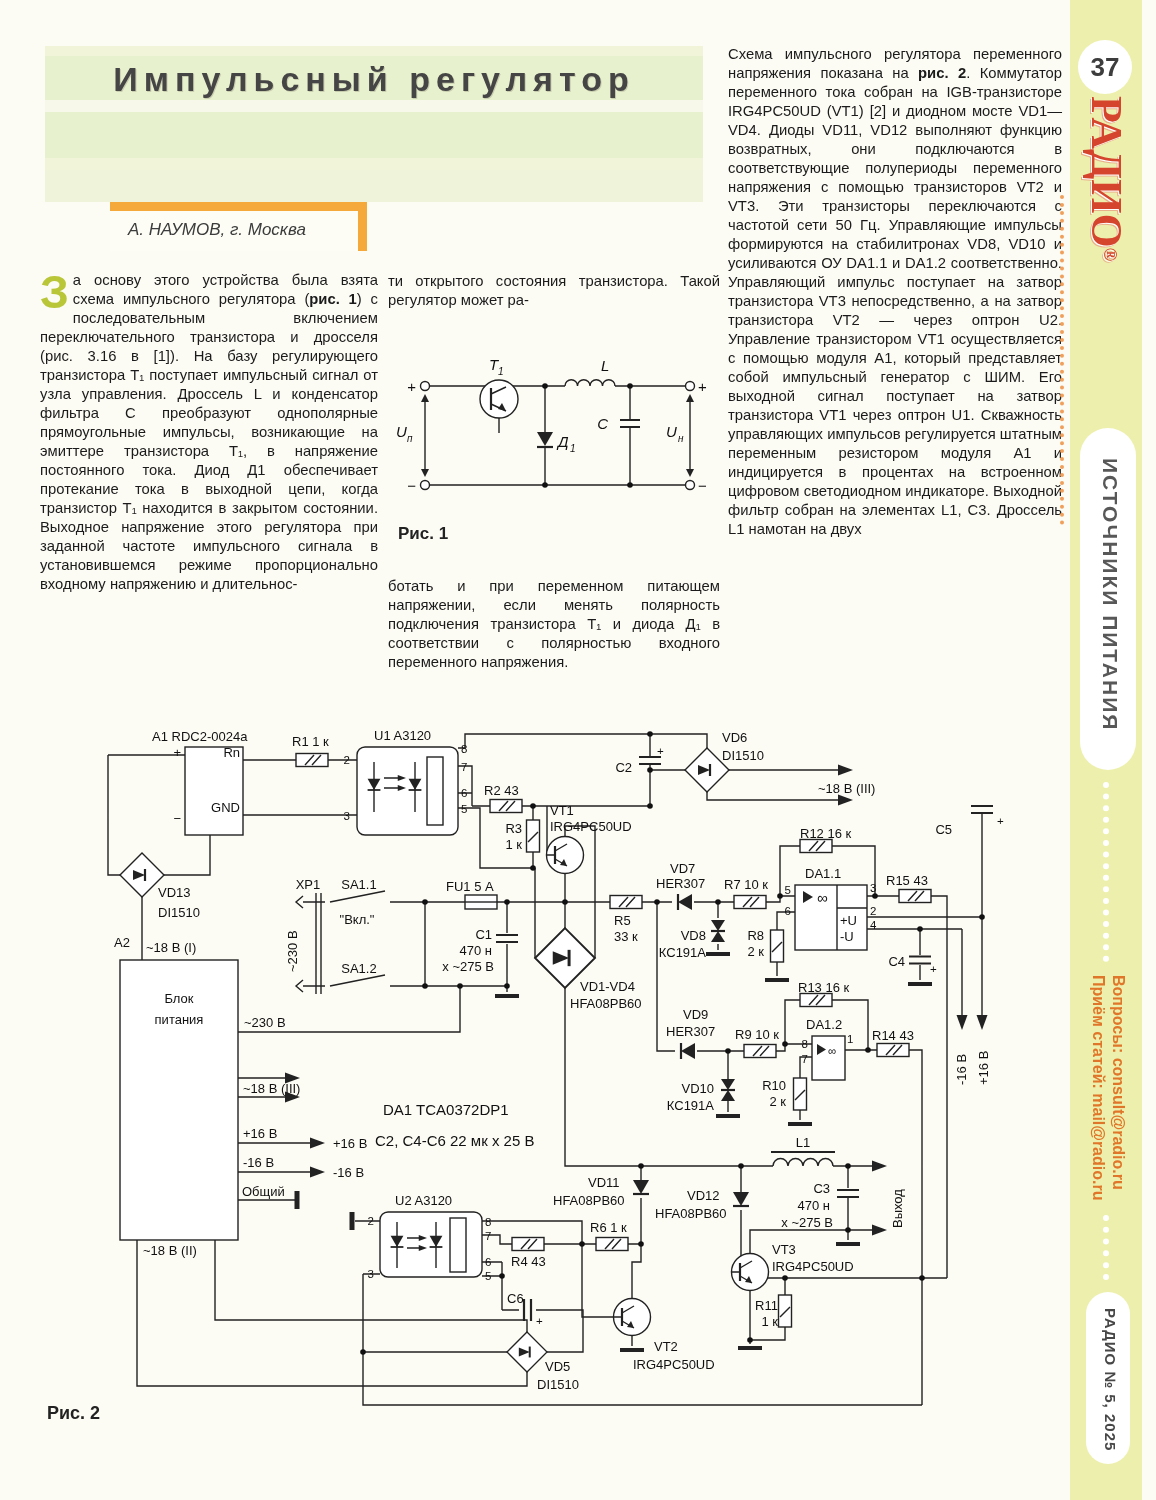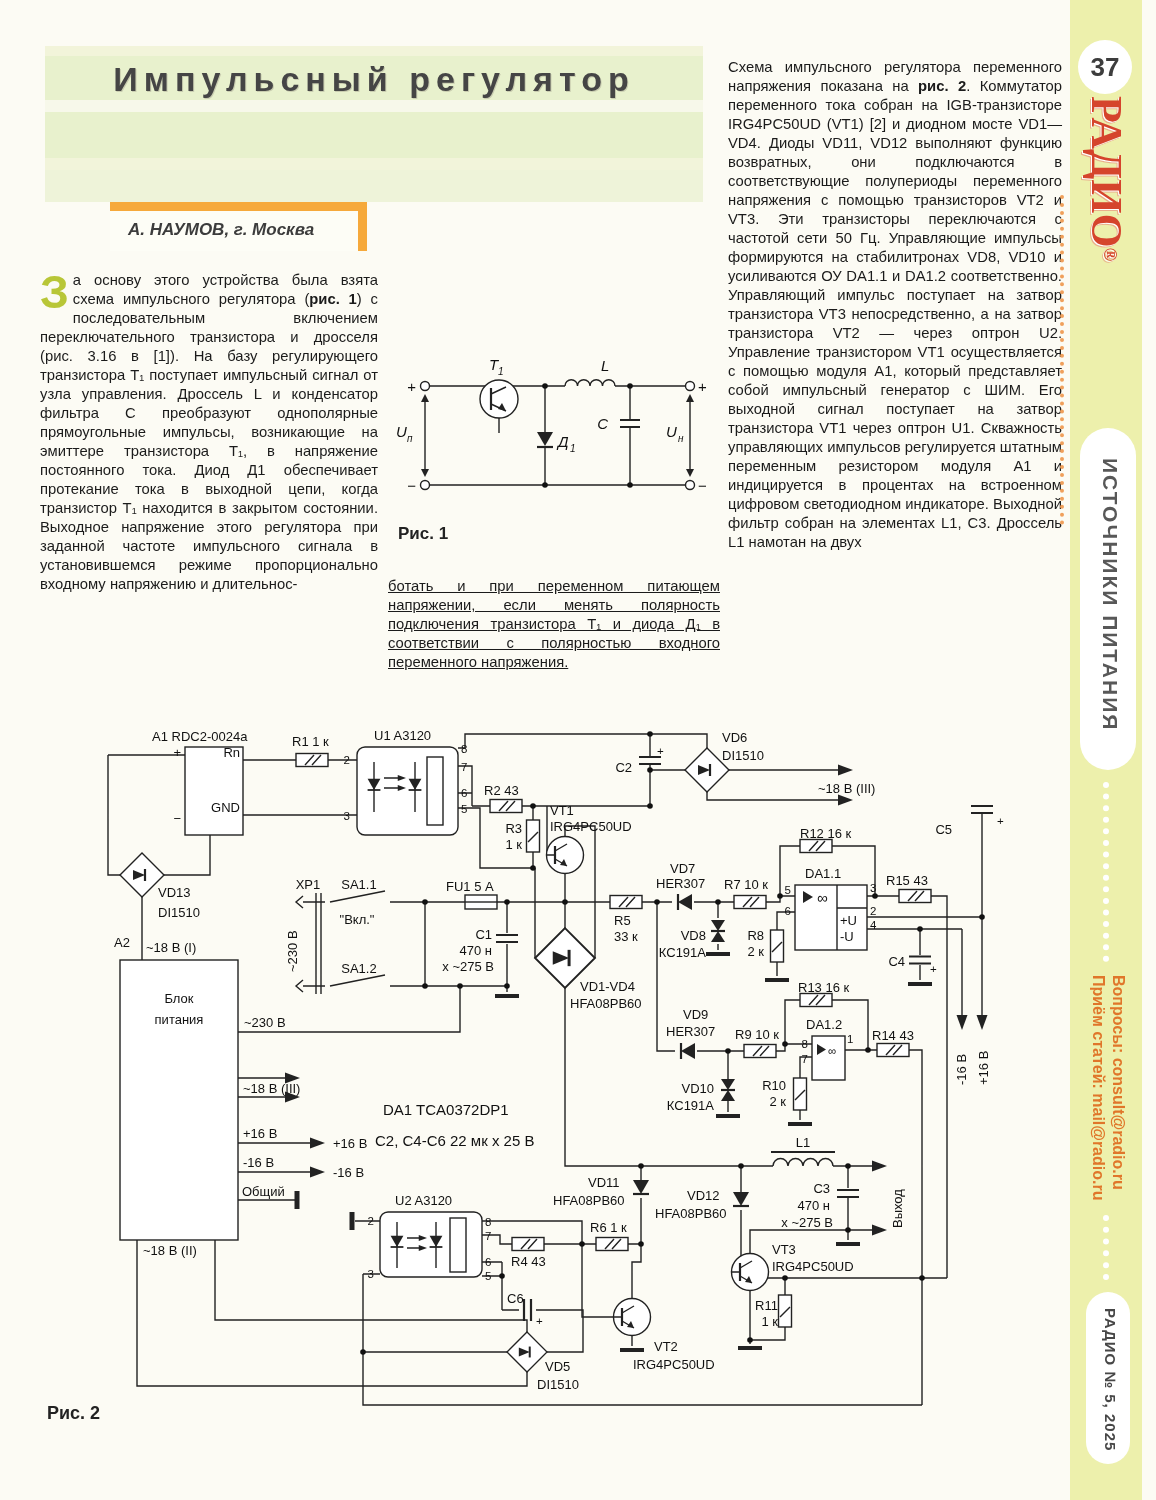--- a/index.html
+++ b/index.html
@@ -7,27 +7,27 @@
         font-family:"Liberation Sans",sans-serif;color:#1b1b1b;}
   
   .titleblock{position:absolute;left:45px;top:46px;width:658px;height:156px;
     background:linear-gradient(180deg,#f2f4da 0,#f2f4da 10px,#e8f1cd 10px,#e8f1cd 54px,
       #f7f8ea 54px,#f7f8ea 66px,#e8f1cd 66px,#e8f1cd 112px,#f2f4da 112px,#f2f4da 124px,#eef3d9 124px);}
   .titleline{width:100%;text-align:center;font-weight:bold;font-size:34px;letter-spacing:6px;color:#454545;
     text-shadow:1px 1px 0 #c9cdb0;}
   .t1{margin-top:14px}.t2{margin-top:14px}
   .authorbox{position:absolute;left:110px;top:202px;width:248px;height:40px;background:#fdfdf6;
     border-top:9px solid #f6a93b;border-right:9px solid #f6a93b;}
-  .author{font-size:17px;font-weight:bold;font-style:italic;color:#3c3c3c;padding:9px 0 0 18px;}
+  .author{font-size:17px;font-weight:normal;font-style:italic;color:#3c3c3c;padding:9px 0 0 18px;}
   
   .col{position:absolute;text-align:justify;font-size:14.8px;line-height:19px;}
   .c1{left:40px;top:271px;width:338px;}
   .c2t{left:388px;top:272px;width:332px;}
-  .c2b{left:388px;top:577px;width:332px;text-decoration:underline;}
-  .c3{left:728px;top:58px;width:334px;}
+  .c2b{left:388px;top:577px;width:332px;}
+  .c3{left:728px;top:45px;width:334px;}
   .dropcap{float:left;font-size:46px;line-height:38px;font-weight:bold;color:#b8c637;padding:2px 4px 0 0;}
   .bb{font-weight:bold;}
   .figcap{position:absolute;font-weight:bold;font-size:17px;color:#222;}
   
   .strip{position:absolute;left:1070px;top:0;width:72px;height:1500px;background:#edf0ac;}
   .pagenum{position:absolute;left:1078px;top:40px;width:54px;height:54px;border-radius:50%;background:#fff;
     text-align:center;line-height:54px;font-size:26px;font-weight:bold;color:#3d3d3d;}
   .vert{position:absolute;transform-origin:0 0;transform:rotate(90deg);white-space:nowrap;}
   .logo{font-family:"Liberation Serif",serif;font-weight:bold;font-size:44px;color:#d5442c;
     text-shadow:1px 1px 0 #fff,2px 2px 0 #e9b08c;}
@@ -58,20 +58,21 @@
 
   <div class="titleblock">
     <div class="titleline t1">Импульсный регулятор</div>
   </div>
   <div class="authorbox">
     <div class="author">А. НАУМОВ, г. Москва</div>
   </div>
 
   <div class="col c1"><span class="dropcap">З</span><span>а основу этого устройства была взята схема импульсного регулятора (</span><span class="bb">рис. 1</span><span>) с последовательным включением переключательного транзистора и дросселя (рис. 3.16 в [1]). На базу регулирующего транзистора Т₁ поступает импульсный сигнал от узла управления. Дроссель L и конденсатор фильтра С преобразуют однополярные прямоугольные импульсы, возникающие на эмиттере транзистора Т₁, в напряжение постоянного тока. Диод Д1 обеспечивает протекание тока в выходной цепи, когда транзистор Т₁ находится в закрытом состоянии. Выходное напряжение этого регулятора при заданной частоте импульсного сигнала в установившемся режиме пропорционально входному напряжению и длительнос-</span></div>
 
+  <div class="col c2t">ти открытого состояния транзистора. Такой регулятор может ра-</div>
   <div class="col c2b">ботать и при переменном питающем напряжении, если менять полярность подключения транзистора Т₁ и диода Д₁ в соответствии с полярностью входного переменного напряжения.</div>
 
   <div class="col c3"><span>Схема импульсного регулятора переменного напряжения показана на </span><span class="bb">рис. 2</span><span>. Коммутатор переменного тока собран на IGB-транзисторе IRG4PC50UD (VT1) [2] и диодном мосте VD1—VD4. Диоды VD11, VD12 выполняют функцию возвратных, они подключаются в соответствующие полупериоды переменного напряжения с помощью транзисторов VT2 и VT3. Эти транзисторы переключаются с частотой сети 50 Гц. Управляющие импульсы формируются на стабилитронах VD8, VD10 и усиливаются ОУ DA1.1 и DA1.2 соответственно. Управляющий импульс поступает на затвор транзистора VT3 непосредственно, а на затвор транзистора VT2 — через оптрон U2. Управление транзистором VT1 осуществляется с помощью модуля А1, который представляет собой импульсный генератор с ШИМ. Его выходной сигнал поступает на затвор транзистора VT1 через оптрон U1. Скважность управляющих импульсов регулируется штатным переменным резистором модуля А1 и индицируется в процентах на встроенном цифровом светодиодном индикаторе. Выходной фильтр собран на элементах L1, С3. Дроссель L1 намотан на двух</span></div>
 
   <svg style="left:393px;top:340px" width="322" height="178" viewBox="393 340 322 178">
     <path class="w" d="M429,386 L485,386 M513,386 L565,386 M615,386 L690,386 M429,485 L690,485
       M545,386 L545,432 M545,448 L545,485 M630,386 L630,419 M630,428 L630,485 M499,418 L499,433"></path>
     <path class="w" d="M565,386 a6.25,6.25 0 0 1 12.5,0 a6.25,6.25 0 0 1 12.5,0 a6.25,6.25 0 0 1 12.5,0 a6.25,6.25 0 0 1 12.5,0"></path>
     <circle class="cmp" cx="425" cy="386" r="4.5"></circle>
       <circle class="cmp" cx="425" cy="485" r="4.5"></circle>

